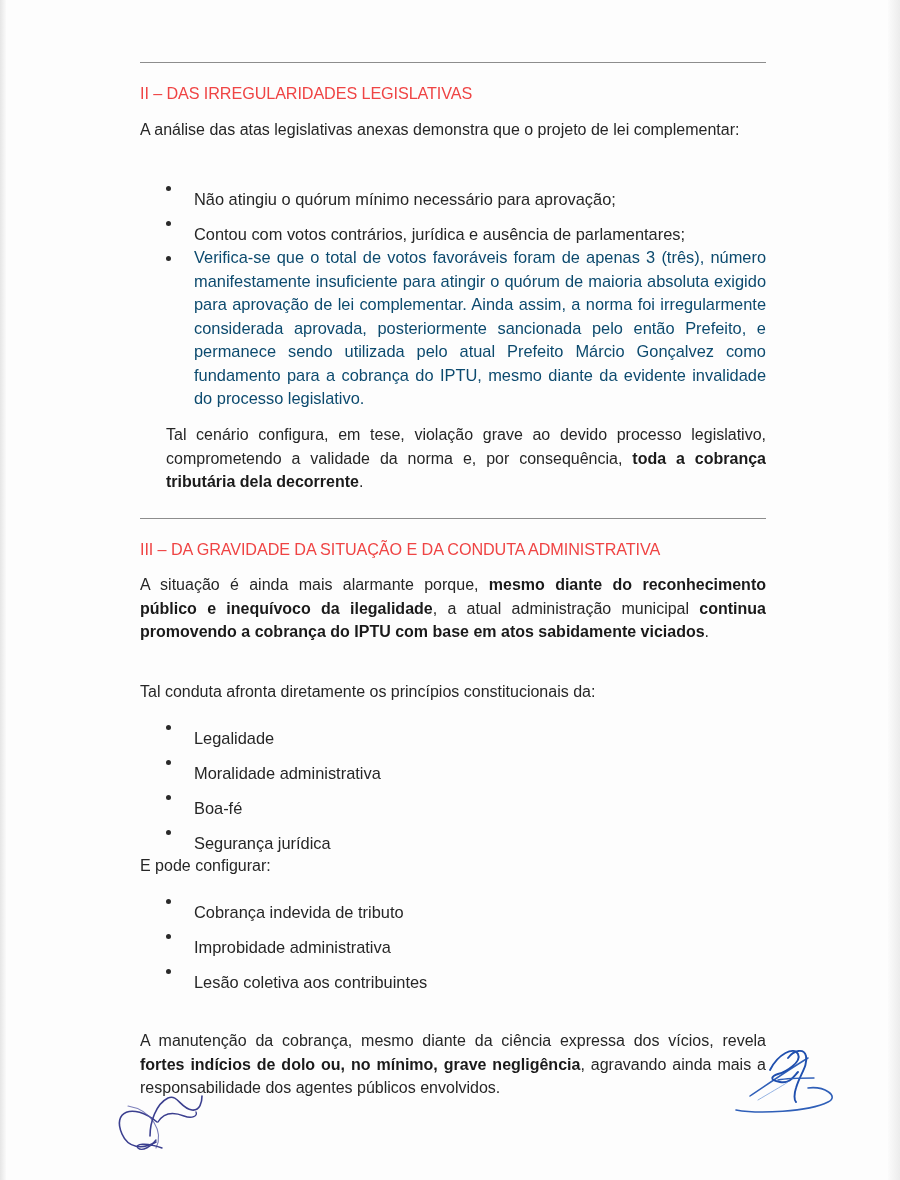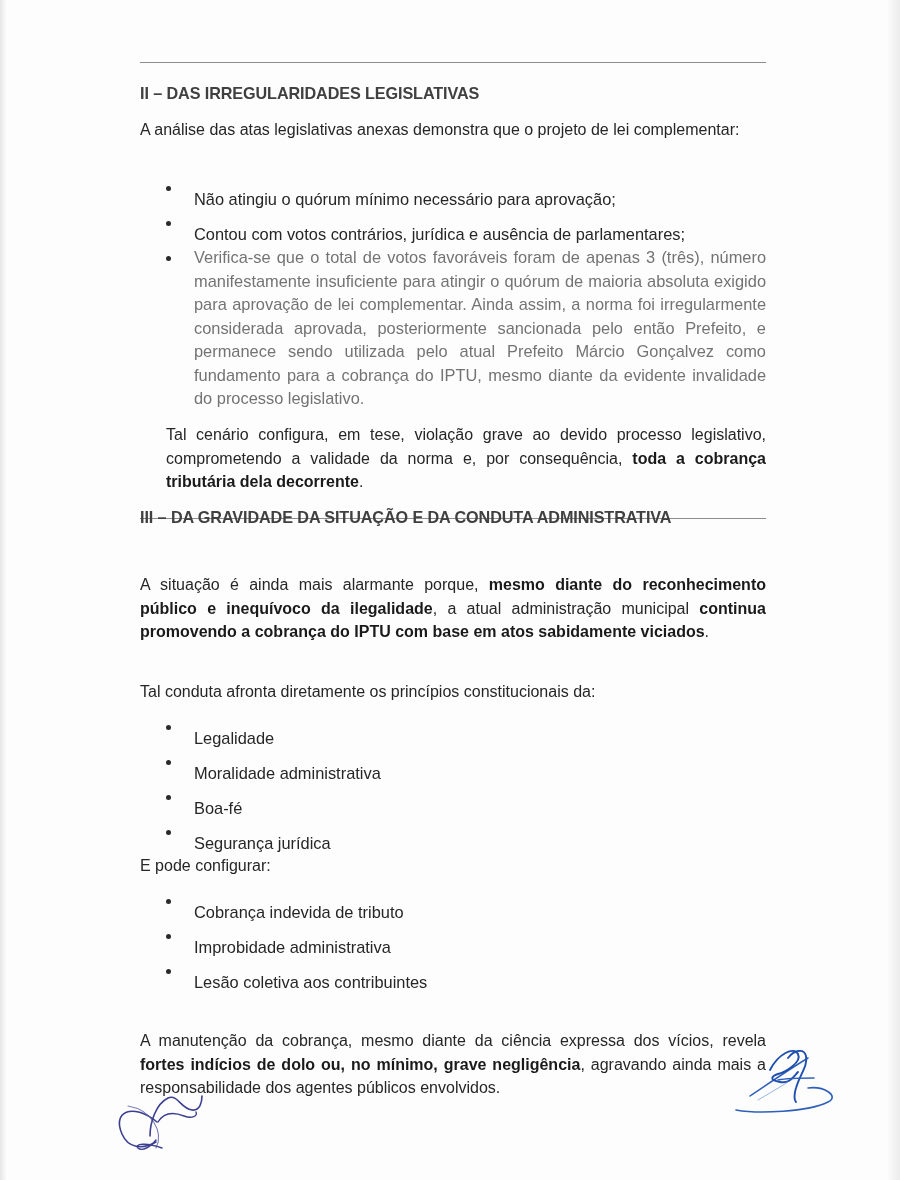--- a/index.html
+++ b/index.html
@@ -36,24 +36,24 @@
     .rule {
       position: absolute;
       left: 0;
       width: 626px;
       height: 0;
       border-top: 1.5px solid #8d8d8d;
     }
     .heading {
       position: absolute;
       left: 0;
-      font-weight: bold;
+      font-weight: normal;
       font-size: 16.2px;
       letter-spacing: -0.1px;
-      color: #404040;
+      color: #ef4444;
       white-space: nowrap;
     }
     .para {
       position: absolute;
       font-size: 16px;
       line-height: 23.5px;
       text-align: justify;
       color: #262626;
     }
     .para b { font-weight: bold; color: #1a1a1a; }
@@ -78,21 +78,21 @@
       position: absolute;
       left: 28px;
       top: 12px;
     }
     .bullet-multi {
       position: absolute;
       left: 26px;
       width: 600px;
       font-size: 16.4px;
       line-height: 23.5px;
-      color: #737373;
+      color: #0c4a6e;
     }
     .bullet-multi .dot {
       position: absolute;
       left: 0;
       top: 10px;
       width: 5px;
       height: 5px;
       border-radius: 50%;
       background: #2a2a2a;
     }
@@ -131,21 +131,21 @@
 
   <div class="bullet-multi" style="top:246px;">
     <span class="dot"></span>
     <span class="txt">Verifica-se que o total de votos favoráveis foram de apenas 3 (três), número manifestamente insuficiente para atingir o quórum de maioria absoluta exigido para aprovação de lei complementar. Ainda assim, a norma foi irregularmente considerada aprovada, posteriormente sancionada pelo então Prefeito, e permanece sendo utilizada pelo atual Prefeito Márcio Gonçalvez como fundamento para a cobrança do IPTU, mesmo diante da evidente invalidade do processo legislativo.</span>
   </div>
 
   <div class="para" style="top:423px; left:26px; width:600px;"><span>Tal cenário configura, em tese, violação grave ao devido processo legislativo, comprometendo a validade da norma e, por consequência, </span><b>toda a cobrança tributária dela decorrente</b><span>.</span></div>
 
   <div class="rule" style="top:518px;"></div>
 
-  <div class="heading" style="top:508px;">III – DA GRAVIDADE DA SITUAÇÃO E DA CONDUTA ADMINISTRATIVA</div>
+  <div class="heading" style="top:540px;">III – DA GRAVIDADE DA SITUAÇÃO E DA CONDUTA ADMINISTRATIVA</div>
 
   <div class="para" style="top:573px; left:0; width:626px;"><span>A situação é ainda mais alarmante porque, </span><b>mesmo diante do reconhecimento público e inequívoco da ilegalidade</b><span>, a atual administração municipal </span><b>continua promovendo a cobrança do IPTU com base em atos sabidamente viciados</b><span>.</span></div>
 
   <div class="para" style="top:680px; left:0; width:626px;">Tal conduta afronta diretamente os princípios constitucionais da:</div>
 
   <div class="bullet" style="top:715px;">
     <span class="dot"></span>
     <span class="txt">Legalidade</span>
   </div>
   <div class="bullet" style="top:750px;">

